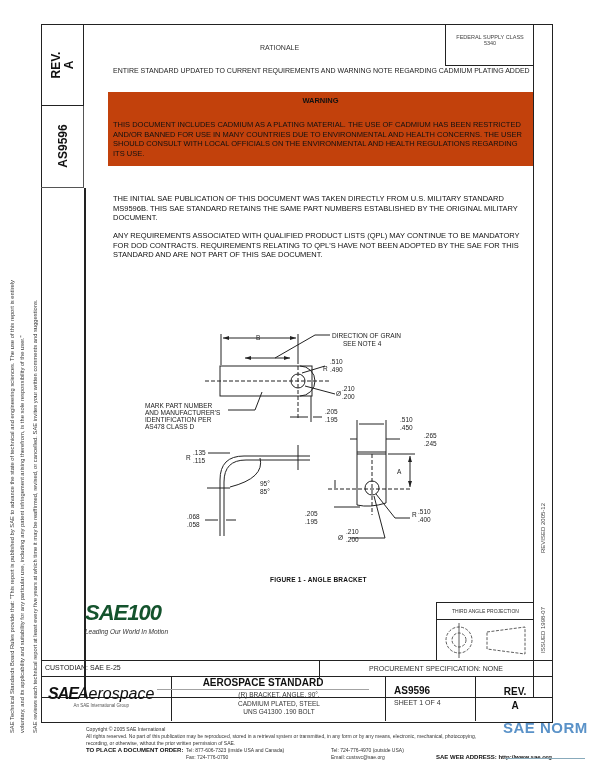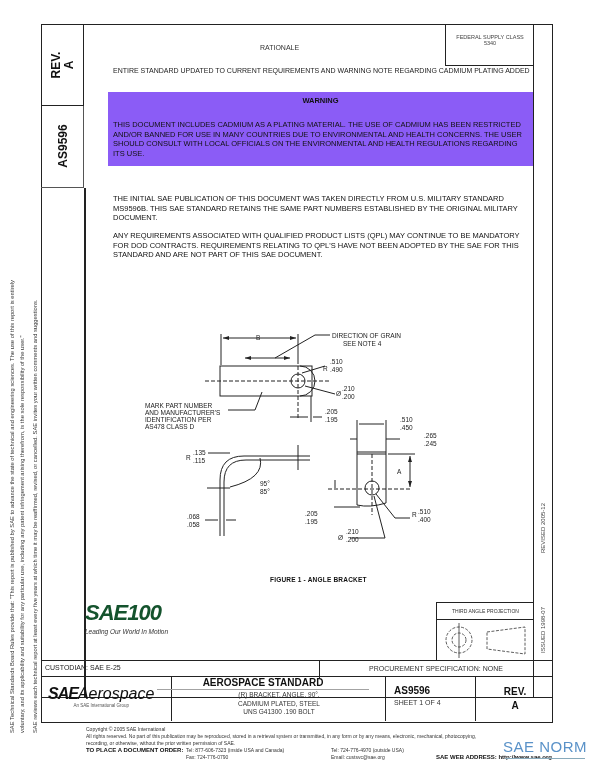--- a/index.html
+++ b/index.html
@@ -9,21 +9,21 @@
   .rline { position:absolute; left:533px; top:24px; width:1px; height:674px; background:#222; }
   .side-rev { position:absolute; left:41px; top:24px; width:43px; height:82px; border-right:1.5px solid #222; border-bottom:1.5px solid #222; box-sizing:border-box; }
   .side-num { position:absolute; left:41px; top:106px; width:43px; height:82px; border-right:1.5px solid #555; border-bottom:1.5px solid #555; box-sizing:border-box; }
   .vleft { position:absolute; left:84px; top:188px; width:1.5px; height:510px; background:#222; }
   .rot { position:absolute; transform:rotate(-90deg); transform-origin:center center; white-space:nowrap; }
   .side-rev .rot { left:-18px; top:28px; width:80px; text-align:center; font-weight:bold; font-size:12px; line-height:13px; }
   .side-num .rot { left:-18px; top:33px; width:80px; text-align:center; font-weight:bold; font-size:12px; }
   .fsc { position:absolute; left:445px; top:24px; width:89px; height:42px; border-left:1px solid #222; border-bottom:1px solid #222; box-sizing:border-box; font-size:5.5px; text-align:center; padding-top:10px; color:#444; }
   .rationale-h { position:absolute; left:260px; top:44px; font-size:7px; color:#333; }
   .rationale-t { position:absolute; left:113px; top:66px; width:420px; font-size:7px; line-height:9px; color:#222; }
-  .warn-box { position:absolute; left:108px; top:92px; width:425px; height:74px; background:#8b5cf6; }
+  .warn-box { position:absolute; left:108px; top:92px; width:425px; height:74px; background:#c2410c; }
   .warn-h { position:absolute; left:0; width:100%; top:4px; text-align:center; font-size:7.5px; font-weight:bold; }
   .warn-t { position:absolute; left:5px; top:28px; width:415px; font-size:7.5px; font-weight:normal; line-height:9.5px; }
   .para { position:absolute; left:113px; width:420px; font-size:7.5px; font-weight:normal; line-height:9.5px; }
   .fig-caption { position:absolute; left:270px; top:576px; font-size:6.5px; font-weight:bold; letter-spacing:0.2px; }
   .logo-area { position:absolute; left:85px; top:600px; width:130px; height:46px; }
   .sae-logo { font-size:22px; font-weight:bold; font-style:italic; letter-spacing:-1px; color:#14532d; }
   .tagline { font-size:6.5px; font-style:italic; color:#333; margin-top:2px; }
   .proj { position:absolute; left:436px; top:602px; width:98px; height:58px; border-left:1px solid #222; border-top:1px solid #222; box-sizing:border-box; }
   .proj-h { height:16px; border-bottom:1px solid #222; font-size:5px; text-align:center; line-height:16px; color:#333; }
   .side-dates { position:absolute; left:533px; top:440px; width:20px; height:220px; }
@@ -40,21 +40,21 @@
   .tb-logo .big span { font-style:italic; font-weight:normal; }
   .tb-logo .small { font-size:4.5px; color:#555; }
   .tb-title { position:absolute; left:115px; top:0; width:212px; height:12px; border-bottom:1px solid #a3a3a3; text-align:center; font-weight:bold; font-size:10px; line-height:12px; }
   .tb-desc { position:absolute; left:131px; top:14px; width:212px; text-align:center; font-size:6.5px; line-height:8.5px; color:#333; }
   .tb-num { position:absolute; left:352px; top:8px; font-weight:bold; font-size:10px; }
   .tb-sheet { position:absolute; left:352px; top:22px; font-size:7px; color:#333; }
   .tb-rev { position:absolute; left:436px; top:8px; width:74px; text-align:center; font-weight:bold; font-size:10px; line-height:14px; }
   .foot { position:absolute; left:86px; top:726px; width:500px; font-size:5px; color:#333; line-height:6.5px; }
   .foot .row { position:relative; height:7px; }
   .foot .bold { font-size:6px; font-weight:bold; color:#111; }
-  .watermark { position:absolute; left:503px; top:738px; font-size:15px; font-weight:normal; color:#5a92c8; letter-spacing:0.5px; }
+  .watermark { position:absolute; left:503px; top:719px; font-size:15px; font-weight:bold; color:#5a92c8; letter-spacing:0.5px; }
   .wm-line { position:absolute; left:505px; top:758px; width:80px; height:1px; background:#8ab; }
   .leftside { position:absolute; left:0; top:150px; width:40px; height:590px; }
   .leftside .rot { font-size:5.8px; color:#333; }
 </style>
 </head>
 <body>
 
 <div class="leftside">
   <div class="rot" style="left:-268px; top:300px; width:560px;">SAE Technical Standards Board Rules provide that: "This report is published by SAE to advance the state of technical and engineering sciences. The use of this report is entirely</div>
   <div class="rot" style="left:-258px; top:300px; width:560px;">voluntary, and its applicability and suitability for any particular use, including any patent infringement arising therefrom, is the sole responsibility of the user."</div>

